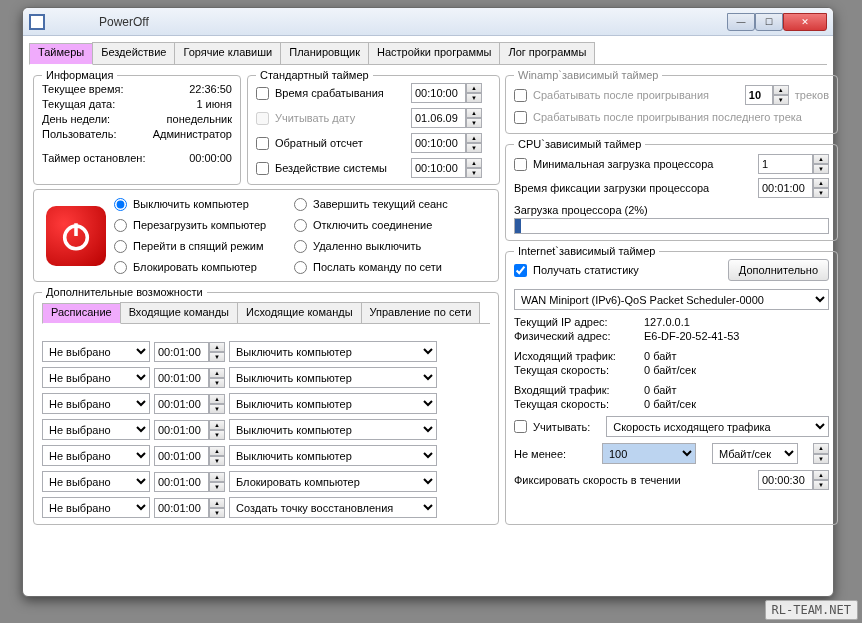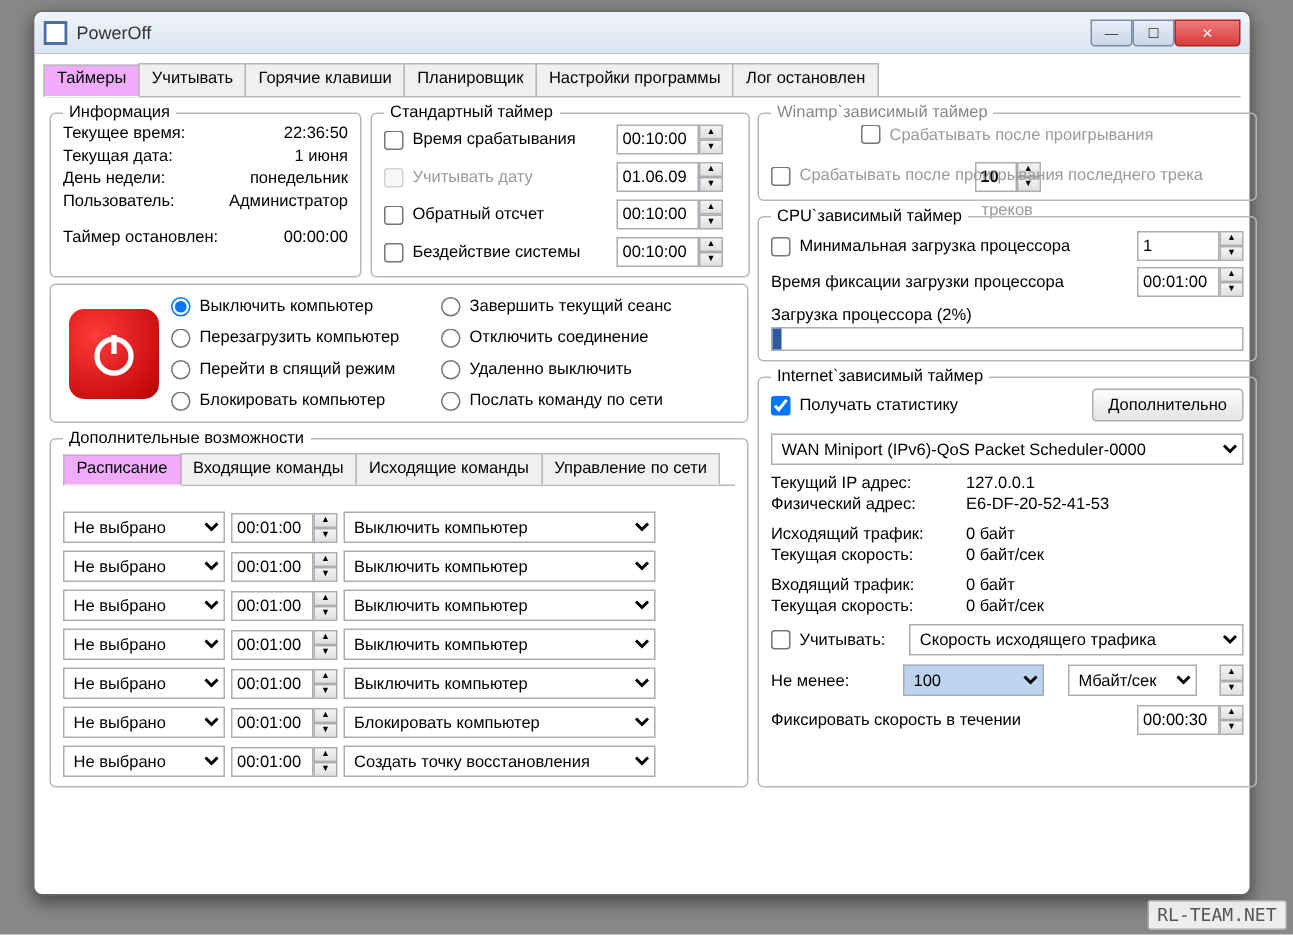--- a/index.html
+++ b/index.html
@@ -1,20 +1,20 @@
 <!DOCTYPE html>
 <html><head>
 <meta charset="utf-8">
 <style>
 * { box-sizing: border-box; margin: 0; padding: 0; font-family: 'Segoe UI', Tahoma, sans-serif; font-size: 11px; }
 body { background: #888; width: 862px; height: 623px; overflow: hidden; position: relative; }
 .window { position: absolute; top: 7px; left: 22px; width: 812px; height: 590px; background: #fff; border: 1px solid #6a6a6a; border-radius: 6px; box-shadow: 0 4px 12px rgba(0,0,0,.5); }
 .titlebar { height: 28px; display: flex; align-items: center; padding: 0 6px; background: linear-gradient(#f0f4fa,#dbe5f2); border-bottom: 1px solid #b8c4d6; border-radius: 6px 6px 0 0; }
 .titlebar .icon { width: 16px; height: 16px; margin-right: 6px; }
-.titlebar .title { font-size: 12px; color: #333; flex: 1; }
+.titlebar .title { font-size: 12px; color: #333; flex: 1; margin-left: 48px; }
 .winbtns { display: flex; gap: 0; }
 .winbtn { width: 28px; height: 18px; border: 1px solid #7a8ca8; background: linear-gradient(#e8edf5,#cad6e8); border-radius: 0 0 3px 3px; display: flex; align-items: center; justify-content: center; font-size: 9px; color: #333; }
 .winbtn.close { background: linear-gradient(#f07a7a,#d63c3c); color: #fff; width: 44px; border-color: #a82828; }
 .client { padding: 6px; }
 .tabs { display: flex; border-bottom: 1px solid #b8b8b8; height: 23px; }
 .tab { padding: 3px 8px 2px; border: 1px solid #b8b8b8; border-bottom: none; background: #f0f0f0; margin-right: -1px; position: relative; top: 0; }
 .tab.active { background: #f0abfc; border-bottom: 1px solid #fefefe; z-index: 1; top: 1px; padding-top: 2px; }
 .tab-body { border: none; padding: 4px; display: flex; flex-direction: column; gap: 4px; }
 .row { display: flex; gap: 6px; }
 fieldset { border: 1px solid #b8b8b8; border-radius: 4px; padding: 2px 8px 6px; }
@@ -31,21 +31,21 @@
 .spinbtns button { flex: 1; border: 1px solid #abadb3; background: linear-gradient(#f4f4f4,#e0e0e0); font-size: 6px; line-height: 1; padding: 0; }
 .std-grid { display: grid; grid-template-columns: 155px 80px; row-gap: 5px; align-items: center; }
 .radio-grid { display: grid; grid-template-columns: 180px 180px; row-gap: 1px; }
 .power-icon { width: 60px; height: 60px; border-radius: 10px; background: radial-gradient(circle at 30% 30%, #ff3a3a, #b80000); display: flex; align-items: center; justify-content: center; margin: 6px 8px; }
 .power-icon svg { width: 34px; height: 34px; }
 .subtabs { display: flex; border-bottom: 1px solid #b8b8b8; height: 22px; margin-top: 2px; }
 .sched-row { display: flex; gap: 4px; margin-top: 5px; align-items: center; }
 select { height: 21px; border: 1px solid #abadb3; background: #fff; font-size: 11px; padding: 0 2px; }
 .sel-sm { width: 108px; }
 .sel-act { width: 208px; }
-.winamp-row { display: flex; align-items: center; gap: 6px; height: 24px; flex-direction: column; }
+.winamp-row { display: flex; align-items: center; gap: 6px; height: 24px; }
 .cpu-row { display: flex; align-items: center; justify-content: space-between; height: 24px; }
 .progress { height: 16px; border: 1px solid #abadb3; background: #fff; position: relative; margin-top: 2px; }
 .progress .fill { position: absolute; left: 0; top: 0; bottom: 0; background: #2c5aa0; }
 .net-grid { display: grid; grid-template-columns: 130px 160px; row-gap: 2px; margin-top: 6px; }
 .net-row { display: flex; align-items: center; gap: 16px; margin-top: 6px; }
 button.std { height: 22px; padding: 0 10px; border: 1px solid #abadb3; background: linear-gradient(#fdfdfd,#e4e4e4); border-radius: 3px; }
 .watermark { position: absolute; bottom: 3px; right: 4px; font-size: 12px; color: #555; background: rgba(255,255,255,.85); padding: 2px 6px; border: 1px solid #aaa; border-radius: 2px; font-family: monospace; }
 </style>
 </head>
 <body>
@@ -62,25 +62,25 @@
     <div class="winbtns">
       <div class="winbtn">—</div>
       <div class="winbtn">☐</div>
       <div class="winbtn close">✕</div>
     </div>
   </div>
 
   <div class="client">
     <div class="tabs">
       <div class="tab active">Таймеры</div>
-      <div class="tab">Учитывать</div>
+      <div class="tab">Бездействие</div>
       <div class="tab">Горячие клавиши</div>
       <div class="tab">Планировщик</div>
       <div class="tab">Настройки программы</div>
-      <div class="tab">Лог остановлен</div>
+      <div class="tab">Лог программы</div>
     </div>
 
     <div class="tab-body">
       <div class="row">
 
         <div style="display:flex;flex-direction:column;gap:4px;width:466px">
           <div class="row">
 
             <fieldset style="width:206px">
               <legend>Информация</legend>

